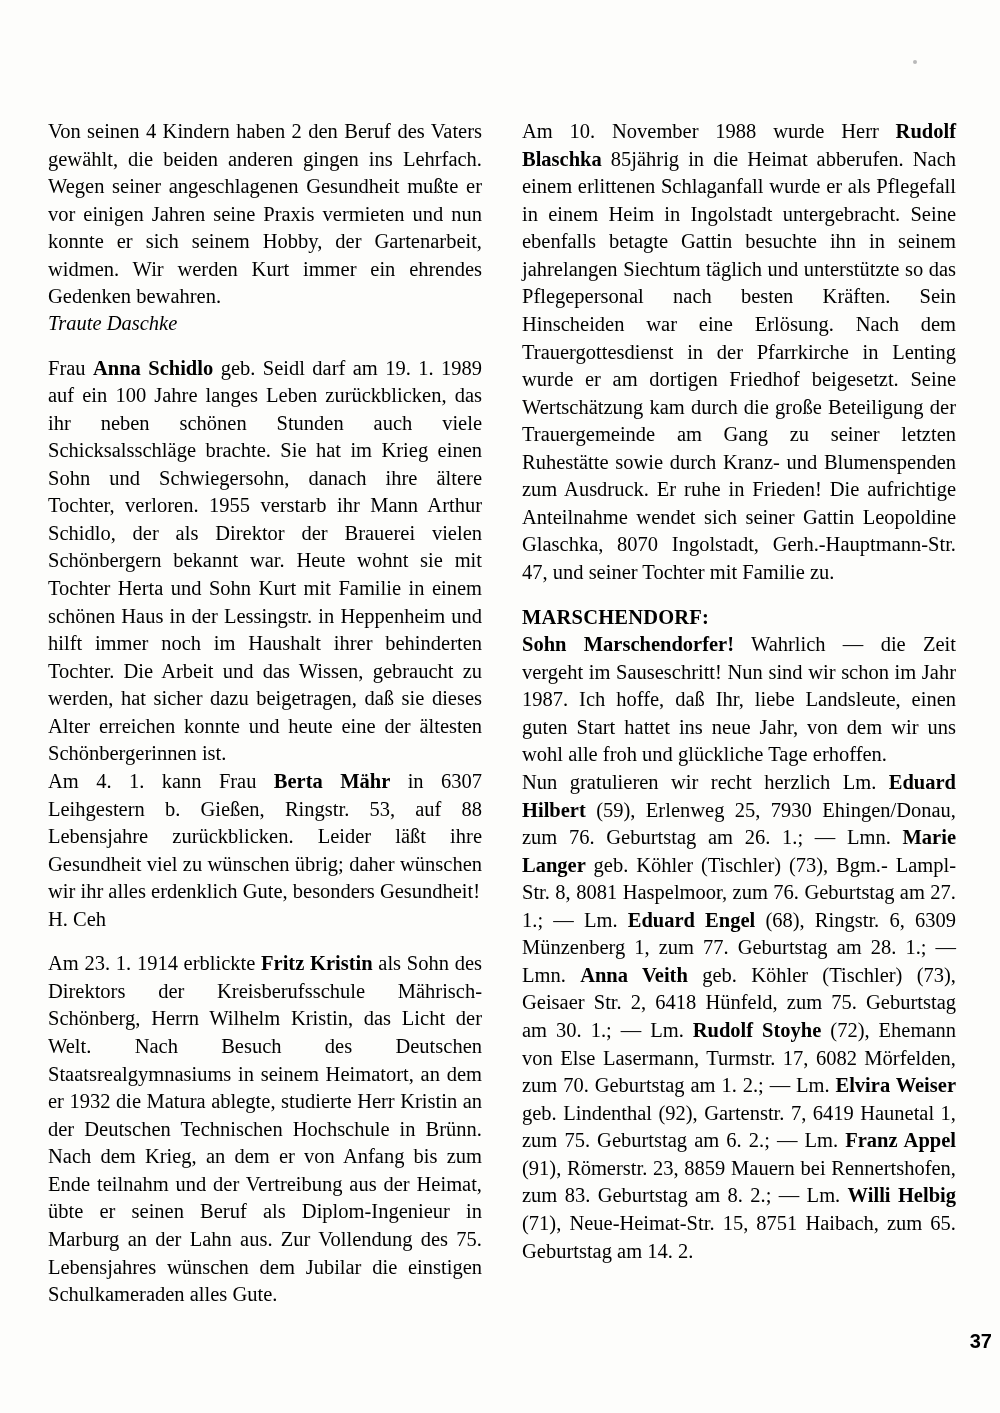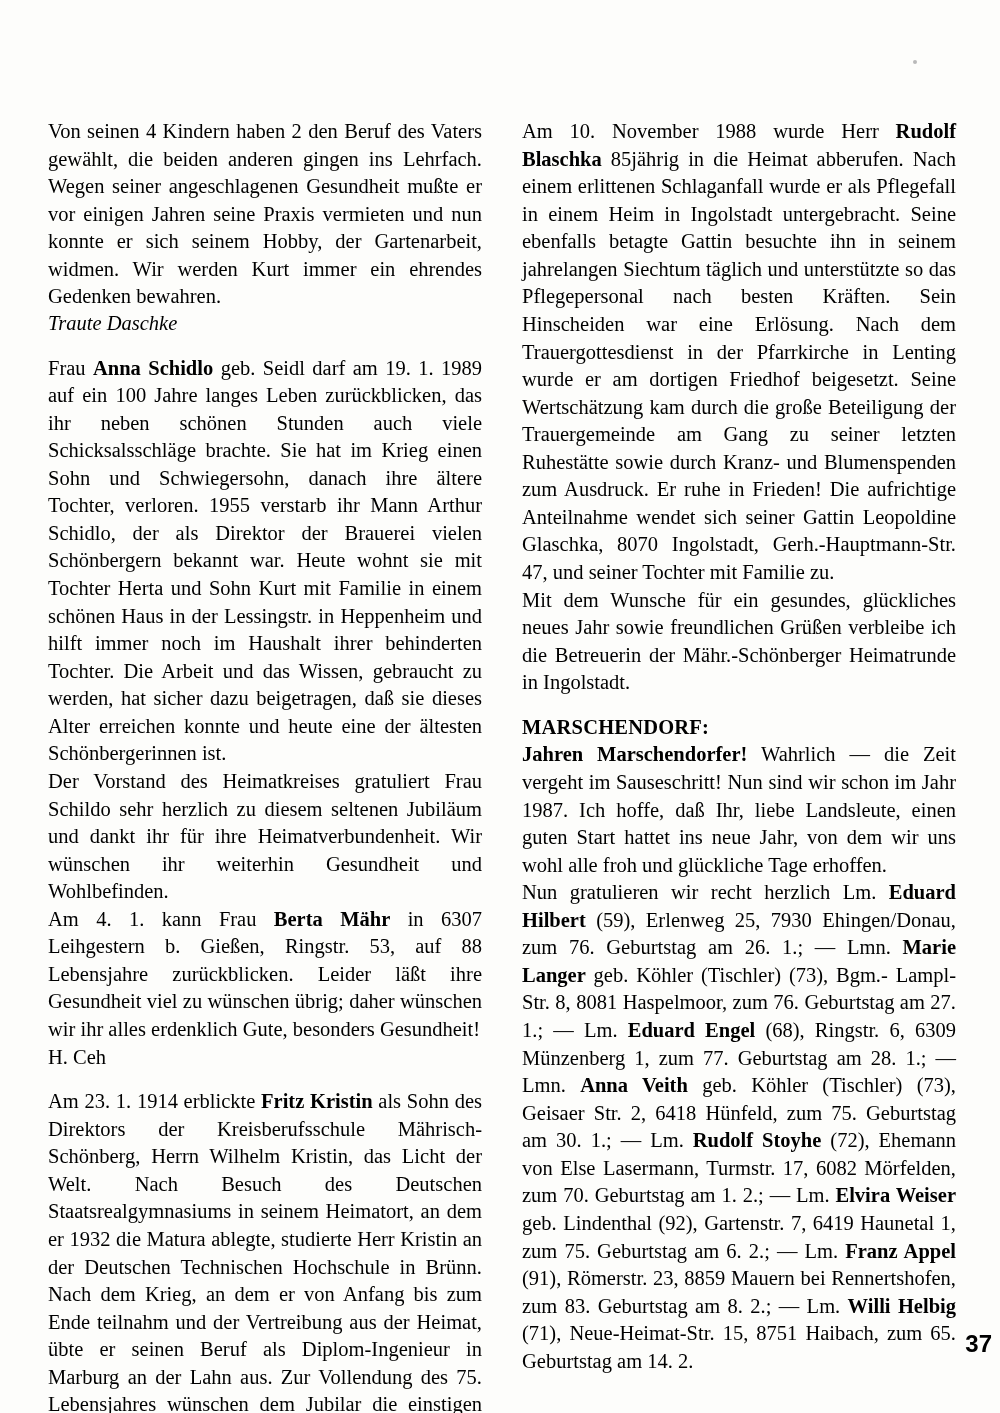--- a/index.html
+++ b/index.html
@@ -73,21 +73,21 @@
   }
   .sec-head {
     font-weight: bold;
     font-size: 20.5px;
     letter-spacing: 0.2px;
   }
   .pageno {
     position: absolute;
     right: 48px;
     top: 1330px;
-    font-size: 24px;
+    font-size: 20px;
     font-family: "Liberation Sans", sans-serif;
     font-weight: bold;
   }
 </style>
 </head>
 <body>
 
 <div class="page">
 
   <div class="speck"></div>
@@ -100,23 +100,20 @@
         <span>Von seinen 4 Kindern haben 2 den Beruf des Vaters gewählt, die beiden anderen gingen ins Lehrfach. Wegen seiner angeschlagenen Gesundheit mußte er vor einigen Jahren seine Praxis vermieten und nun konnte er sich seinem Hobby, der Gartenarbeit, widmen. Wir werden Kurt immer ein ehrendes Gedenken bewahren.</span>
         <span class="sig">Traute Daschke</span>
       </p>
 
       <div class="gap"></div>
 
       <p>
         <span>Frau </span><b>Anna Schidlo</b><span> geb. Seidl darf am 19. 1. 1989 auf ein 100 Jahre langes Leben zurückblicken, das ihr neben schönen Stunden auch viele Schicksalsschläge brachte. Sie hat im Krieg einen Sohn und Schwiegersohn, danach ihre ältere Tochter, verloren. 1955 verstarb ihr Mann Arthur Schidlo, der als Direktor der Brauerei vielen Schönbergern bekannt war. Heute wohnt sie mit Tochter Herta und Sohn Kurt mit Familie in einem schönen Haus in der Lessingstr. in Heppenheim und hilft immer noch im Haushalt ihrer behinderten Tochter. Die Arbeit und das Wissen, gebraucht zu werden, hat sicher dazu beigetragen, daß sie dieses Alter erreichen konnte und heute eine der ältesten Schönbergerinnen ist.</span>
       </p>
 
-      <p class="indentless">
-        <span>Der Vorstand des Heimatkreises gratuliert Frau Schildo sehr herzlich zu diesem seltenen Jubiläum und dankt ihr für ihre Heimatverbundenheit. Wir wünschen ihr weiterhin Gesundheit und Wohlbefinden.</span>
-      </p>
 
       <p class="indentless">
         <span>Am 4. 1. kann Frau </span><b>Berta Mähr</b><span> in 6307 Leihgestern b. Gießen, Ringstr. 53, auf 88 Lebensjahre zurückblicken. Leider läßt ihre Gesundheit viel zu wünschen übrig; daher wünschen wir ihr alles erdenklich Gute, besonders Gesundheit!</span>
         <span class="sig-roman">H. Ceh</span>
       </p>
 
       <div class="gap"></div>
 
       <p>
         <span>Am 23. 1. 1914 erblickte </span><b>Fritz Kristin</b><span> als Sohn des Direktors der Kreisberufsschule Mährisch-Schönberg, Herrn Wilhelm Kristin, das Licht der Welt. Nach Besuch des Deutschen Staatsrealgymnasiums in seinem Heimatort, an dem er 1932 die Matura ablegte, studierte Herr Kristin an der Deutschen Technischen Hochschule in Brünn. Nach dem Krieg, an dem er von Anfang bis zum Ende teilnahm und der Vertreibung aus der Heimat, übte er seinen Beruf als Diplom-Ingenieur in Marburg an der Lahn aus. Zur Vollendung des 75. Lebensjahres wünschen dem Jubilar die einstigen Schulkameraden alles Gute.</span>
@@ -125,31 +122,30 @@
 
     </div>
 
     <div class="col">
 
       <p>
         <span>Am 10. November 1988 wurde Herr </span><b>Rudolf Blaschka</b><span> 85jährig in die Heimat abberufen. Nach einem erlittenen Schlaganfall wurde er als Pflegefall in einem Heim in Ingolstadt untergebracht. Seine ebenfalls betagte Gattin besuchte ihn in seinem jahrelangen Siechtum täglich und unterstützte so das Pflegepersonal nach besten Kräften. Sein Hinscheiden war eine Erlösung. Nach dem Trauergottesdienst in der Pfarrkirche in Lenting wurde er am dortigen Friedhof beigesetzt. Seine Wertschätzung kam durch die große Beteiligung der Trauergemeinde am Gang zu seiner letzten Ruhestätte sowie durch Kranz- und Blumenspenden zum Ausdruck. Er ruhe in Frieden! Die aufrichtige Anteilnahme wendet sich seiner Gattin Leopoldine Glaschka, 8070 Ingolstadt, Gerh.-Hauptmann-Str. 47, und seiner Tochter mit Familie zu.</span>
       </p>
 
       <p class="indentless">
-        <span>Mit dem Wunsche für ein gesundes, glückliches neues Jahr sowie freundlichen Grüßen verbleibe ich die Betreuerin der Mähr.-Schönberger Heimatrunde in Ingolstadt.</span>
       </p>
 
       <div class="gap"></div>
 
       <p class="indentless">
         <span class="sec-head">MARSCHENDORF:</span>
       </p>
 
       <p class="indentless">
-        <b>Jahren Marschendorfer!</b><span> Wahrlich — die Zeit vergeht im Sauseschritt! Nun sind wir schon im Jahr 1987. Ich hoffe, daß Ihr, liebe Landsleute, einen guten Start hattet ins neue Jahr, von dem wir uns wohl alle froh und glückliche Tage erhoffen.</span>
+        <b>Sohn Marschendorfer!</b><span> Wahrlich — die Zeit vergeht im Sauseschritt! Nun sind wir schon im Jahr 1987. Ich hoffe, daß Ihr, liebe Landsleute, einen guten Start hattet ins neue Jahr, von dem wir uns wohl alle froh und glückliche Tage erhoffen.</span>
       </p>
 
       <p class="indentless">
         <span>Nun gratulieren wir recht herzlich Lm. </span><b>Eduard Hilbert</b><span> (59), Erlenweg 25, 7930 Ehingen/Donau, zum 76. Geburtstag am 26. 1.; — Lmn. </span><b>Marie Langer</b><span> geb. Köhler (Tischler) (73), Bgm.- Lampl-Str. 8, 8081 Haspelmoor, zum 76. Geburtstag am 27. 1.; — Lm. </span><b>Eduard Engel</b><span> (68), Ringstr. 6, 6309 Münzenberg 1, zum 77. Geburtstag am 28. 1.; — Lmn. </span><b>Anna Veith</b><span> geb. Köhler (Tischler) (73), Geisaer Str. 2, 6418 Hünfeld, zum 75. Geburtstag am 30. 1.; — Lm. </span><b>Rudolf Stoyhe</b><span> (72), Ehemann von Else Lasermann, Turmstr. 17, 6082 Mörfelden, zum 70. Geburtstag am 1. 2.; — Lm. </span><b>Elvira Weiser</b><span> geb. Lindenthal (92), Gartenstr. 7, 6419 Haunetal 1, zum 75. Geburtstag am 6. 2.; — Lm. </span><b>Franz Appel</b><span> (91), Römerstr. 23, 8859 Mauern bei Rennertshofen, zum 83. Geburtstag am 8. 2.; — Lm. </span><b>Willi Helbig</b><span> (71), Neue-Heimat-Str. 15, 8751 Haibach, zum 65. Geburtstag am 14. 2.</span>
       </p>
 
     </div>
   </div>
 
   <div class="pageno">37</div>

